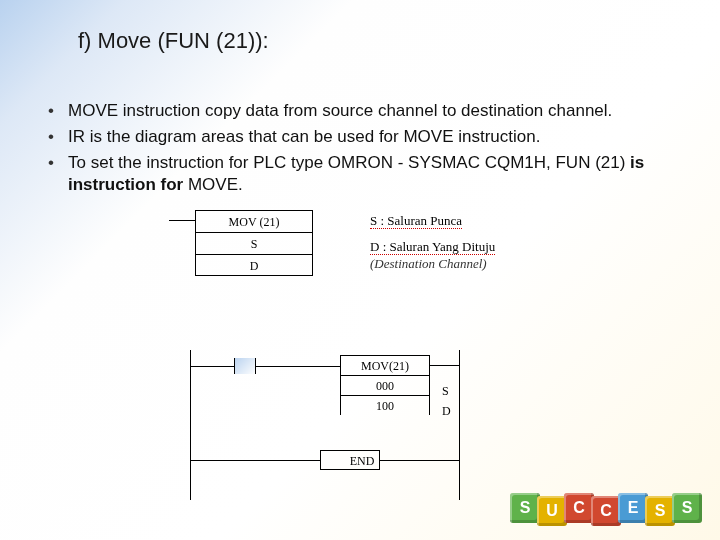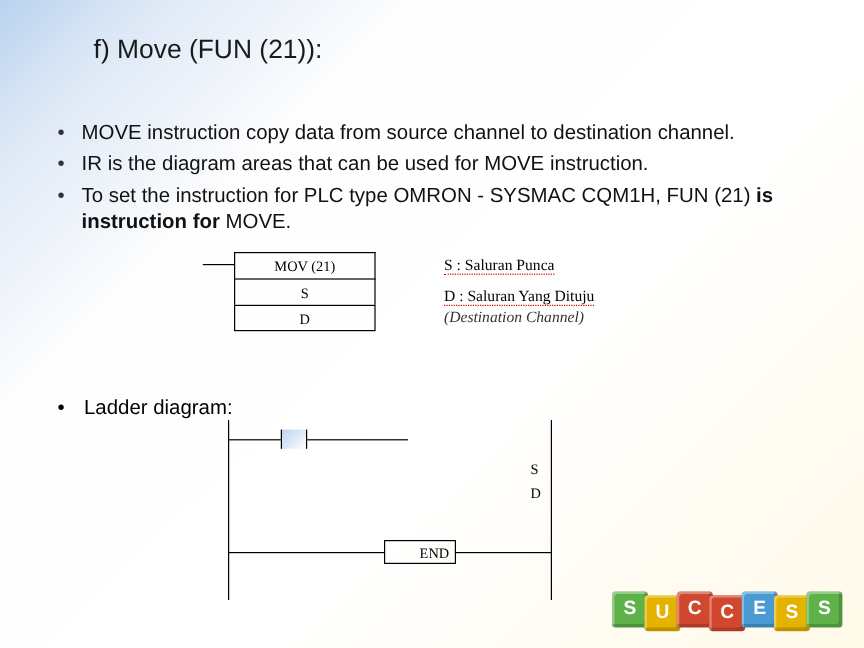--- a/index.html
+++ b/index.html
@@ -127,27 +127,32 @@
     <div class="row">D</div>
   </div>
 
   <div class="legend">
     <div class="head"><span class="dotted">S  :  Saluran Punca</span></div>
     <div style="height:8px"></div>
     <div class="head"><span class="dotted">D :  Saluran Yang Dituju</span></div>
     <div class="ital">(Destination Channel)</div>
   </div>
 
-  <div class="ladder-label">Ladder diagram:</div>
 
   <div class="ladder">
     <div class="rail-l"></div>
     <div class="rail-r"></div>
     <div class="rung1"></div>
     <div class="contact"></div>
+    <div class="instr">
+      <div class="irow">MOV(21)</div>
+      <div class="irow">000</div>
+      <div class="irow">100</div>
+      <div class="conn-r" style="top:10px"></div>
+    </div>
     <div class="sideS">S</div>
     <div class="sideD">D</div>
     <div class="rung2"></div>
     <div class="endbox">END</div>
     <div class="end-r"></div>
   </div>
 
   <div class="blocks">
     <div class="cube c1">S</div>
     <div class="cube c2">U</div>

